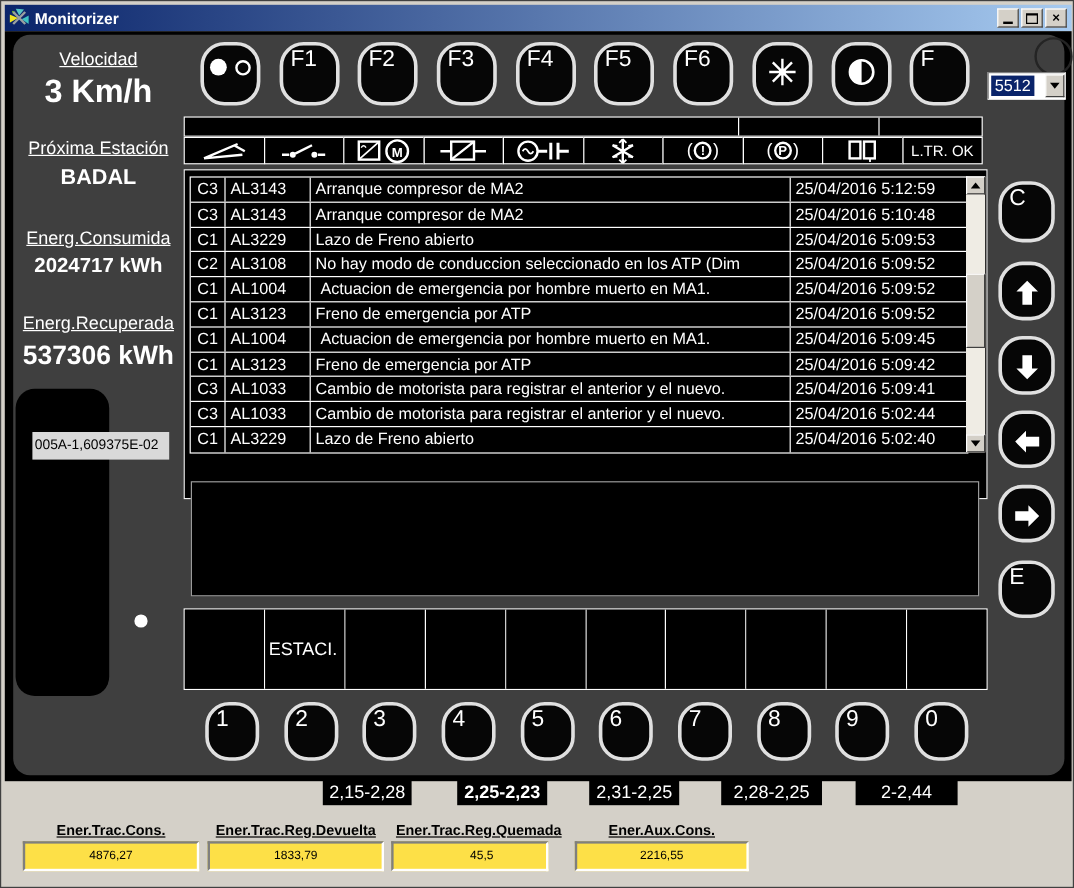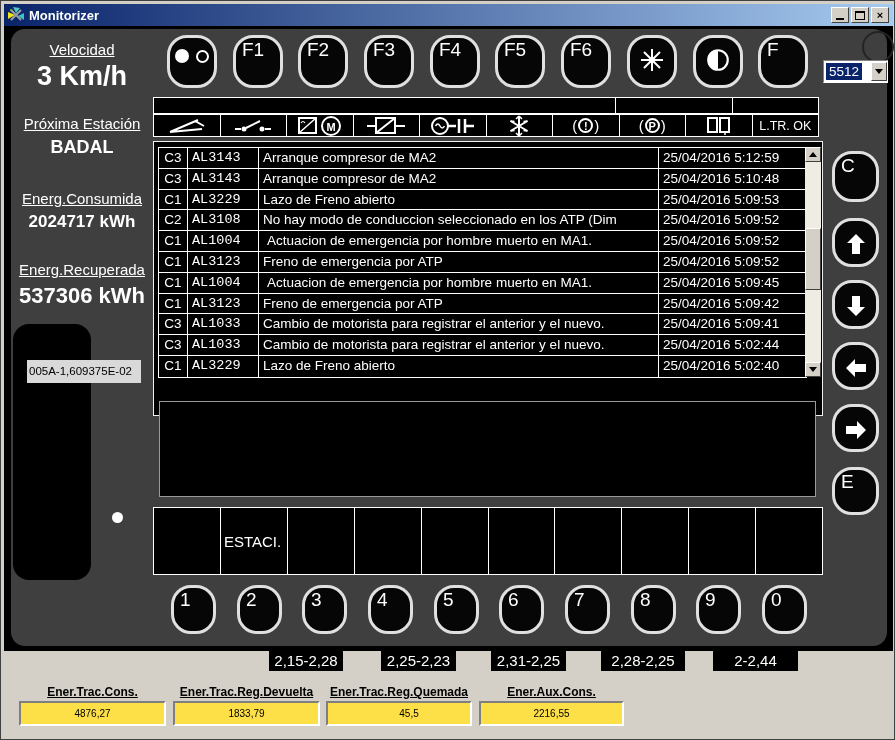--- a/index.html
+++ b/index.html
@@ -61,21 +61,21 @@
   .ltrok{font-size:12.5px;}
   
   .tablewrap{left:152px;top:140px;width:670px;height:275px;background:#000;border:1px solid #f0f0f0;box-sizing:border-box;}
   .agrid{position:absolute;left:4px;top:5px;width:647px;border:1px solid #fff;}
   .arow{display:flex;height:20.8px;border-bottom:1px solid #fff;box-sizing:border-box;}
   .arow:last-child{border-bottom:none;}
   .acell{border-right:1px solid #fff;box-sizing:border-box;color:#fff;font-size:13.5px;
     line-height:19px;padding:0 4px;white-space:nowrap;overflow:hidden;}
   .acell:last-child{border-right:none;}
   .col-cls{width:29px;text-align:center;padding:0 2px;}
-  .col-code{width:71px;font-family:Liberation Mono, monospace;}
+  .col-code{width:71px;}
   .col-desc{flex:1;}
   .col-time{width:147px;}
   .sbar{position:absolute;left:651px;top:5px;width:16px;height:230px;background:#efece4;
     display:flex;flex-direction:column;}
   .sbtn{height:15px;background:#d4d0c8;border:1px solid;border-color:#ffffff #404040 #404040 #ffffff;
     display:flex;align-items:center;justify-content:center;box-sizing:border-box;}
   .strack{flex:1;position:relative;}
   .sthumb{position:absolute;left:0;top:66px;width:16px;height:62px;background:#d4d0c8;
     border:1px solid;border-color:#ffffff #404040 #404040 #ffffff;box-sizing:border-box;}
   .msgbox{position:absolute;left:5px;top:259px;width:657px;height:96px;background:#000;
@@ -412,27 +412,27 @@
   <div class="key" style="left:831px;top:403px;width:47px;height:48px;">
     <svg class="navsvg" width="26" height="24" viewBox="0 0 24 24">
         <path d="M22 12 L13 21 V16 H2 V8 H13 V3 Z"></path>
       </svg>
   </div>
   <div class="key" style="left:831px;top:466px;width:47px;height:48px;">
       <span class="klabel">E</span>
     </div>
 
   <div class="chip" style="left:268px;width:74px;">2,15-2,28</div>
-  <div class="chip" style="left:380px;width:75px;">2,25-2,23</div>
+  <div class="chip" style="left:380px;width:75px;font-weight:bold;">2,25-2,23</div>
   <div class="chip" style="left:490px;width:75px;">2,31-2,25</div>
   <div class="chip" style="left:600px;width:84px;">2,28-2,25</div>
   <div class="chip" style="left:712px;width:85px;">2-2,44</div>
 
   <div class="flabel" style="left:18px;width:147px;">Ener.Trac.Cons.</div>
   <div class="flabel" style="left:172px;width:147px;">Ener.Trac.Reg.Devuelta</div>
   <div class="flabel" style="left:325px;width:146px;">Ener.Trac.Reg.Quemada</div>
   <div class="flabel" style="left:478px;width:145px;">Ener.Aux.Cons.</div>
   <div class="fbox" style="left:18px;width:147px;">4876,27</div>
   <div class="fbox" style="left:172px;width:147px;">1833,79</div>
-  <div class="fbox" style="left:325px;width:146px;padding-left:20px;">45,5</div>
+  <div class="fbox" style="left:325px;width:131px;padding-left:20px;">45,5</div>
   <div class="fbox" style="left:478px;width:145px;">2216,55</div>
 
 </div>
 
 </body></html>

